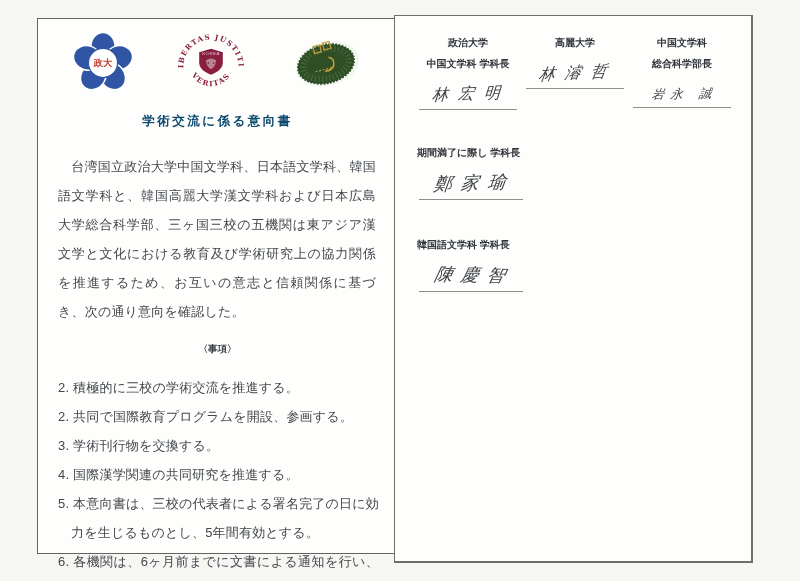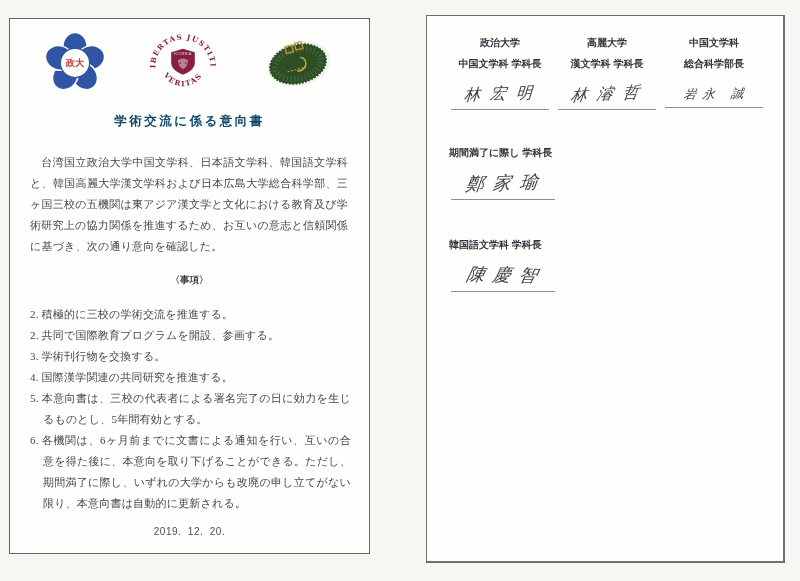--- a/index.html
+++ b/index.html
@@ -11,42 +11,41 @@
     overflow:hidden;
   }
   .scan{position:absolute;inset:0;}
   .page{
     position:absolute;
     background:#fefefd;
     border:1.5px solid #6e6e6e;
     box-sizing:border-box;
     color:#3f444a;
   }
-  .page.left{left:9px;top:18px;width:361px;height:536px;border-color:#636363;}
-  .page.right{left:426px;top:15px;width:359px;height:548px;border-right-width:2.5px;border-bottom-width:2px;}
+  .page.left{left:37px;top:18px;width:361px;height:536px;border-color:#636363;}
+  .page.right{left:394px;top:15px;width:359px;height:548px;border-right-width:2.5px;border-bottom-width:2px;}
 
   
   .logos{
     margin:10px 32px 0 34px;
     display:flex;justify-content:space-between;align-items:flex-start;
     height:76px;
   }
   .logo{display:block;}
   .logo.korea{margin-top:-4px;}
   .title{
     margin:8px 0 0 0;
     text-align:center;
     font-size:12.5px;font-weight:bold;
     letter-spacing:2.5px;
     color:#0c4a6e;
   }
   .bodytext{
-    font-size:11px;line-height:21px;color:#43474d;
+    font-size:13px;line-height:29px;color:#43474d;
     letter-spacing:0.2px;
-    font-family:Liberation Serif, serif;
   }
   .intro{margin:22px 21px 0 20px;text-align:justify;}
   .section-label{
     margin-top:12px;text-align:center;font-weight:bold;
     font-size:9.5px;line-height:21px;color:#3c4147;
   }
   .items{margin:14px 18px 0 20px;}
   .item{margin:0;padding-left:13px;text-indent:-13px;text-align:justify;}
   .closing{margin:18px 21px 0 20px;text-align:justify;}
   .date{
@@ -166,21 +165,20 @@
       <div class="sig-col">
         <div class="univ">政治大学</div>
         <div class="dept">中国文学科 学科長</div>
         <div class="sig-line">
           <span class="sig">林宏明</span>
         </div>
       </div>
 
       <div class="sig-col">
         <div class="univ">高麗大学</div>
-        <div class="dept">漢文学科 学科長</div>
         <div class="sig-line">
           <span class="sig">林濬哲</span>
         </div>
       </div>
 
       <div class="sig-col">
         <div class="univ">中国文学科</div>
         <div class="dept">総合科学部長</div>
         <div class="sig-line">
           <span class="sig">岩永 誠</span>

